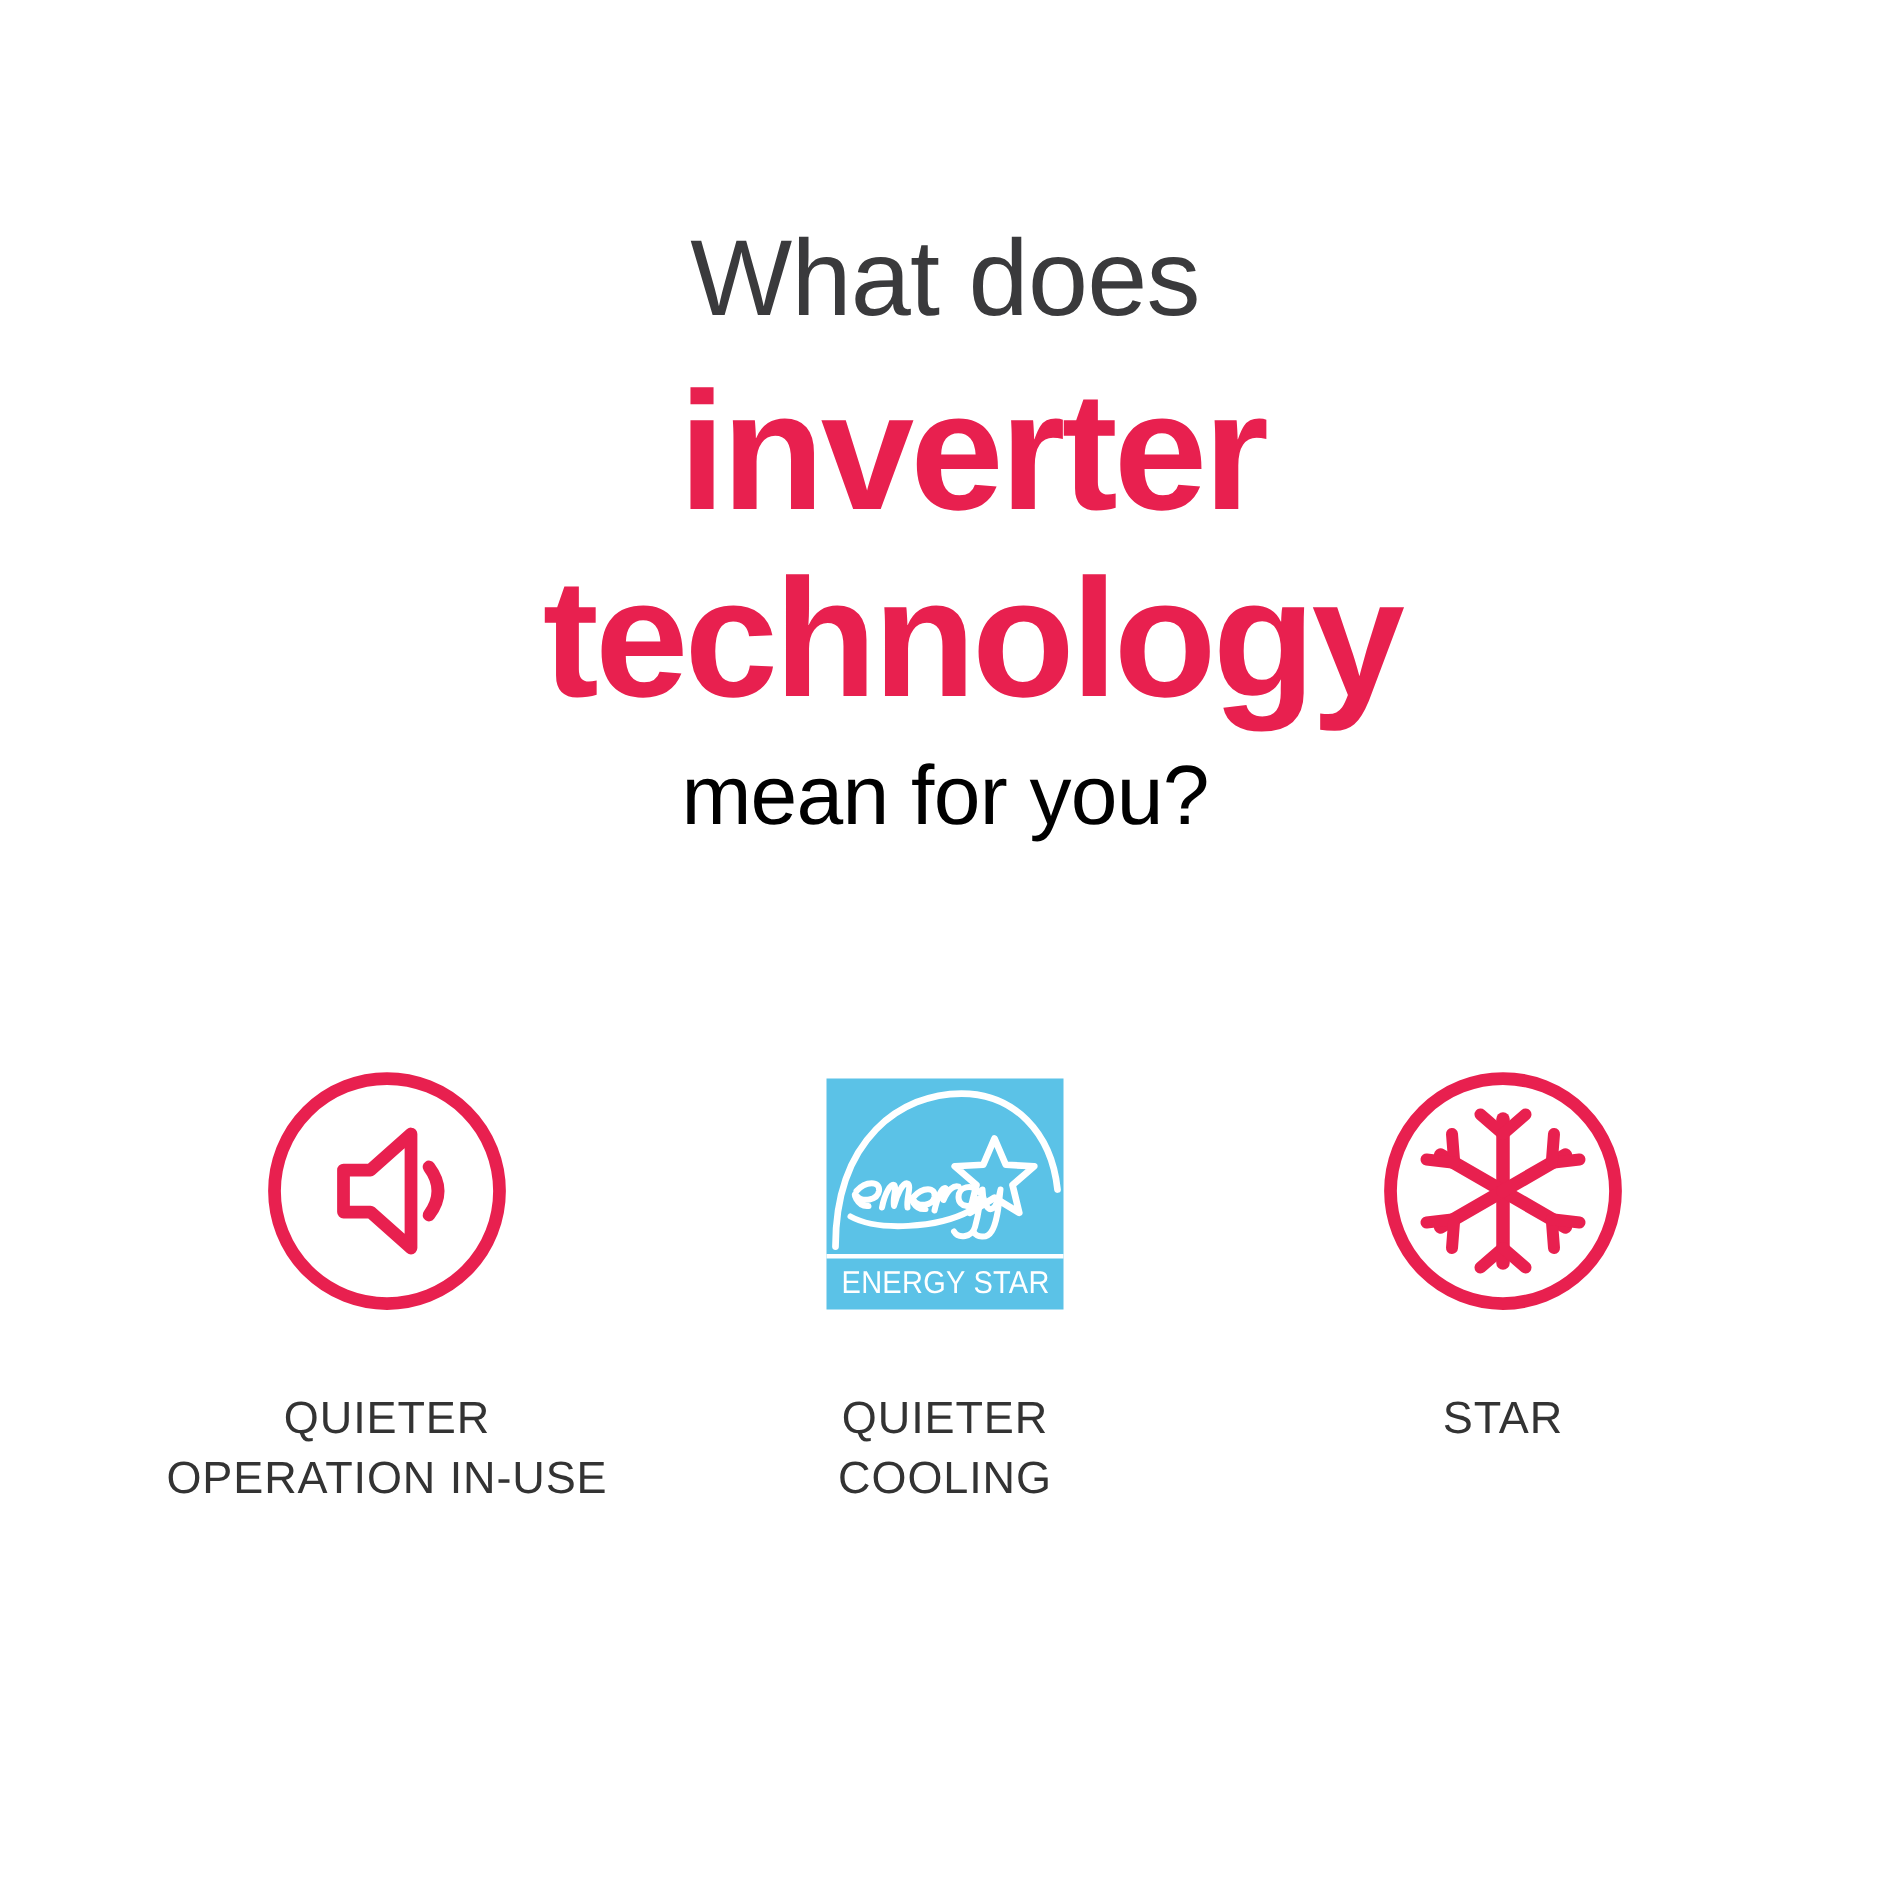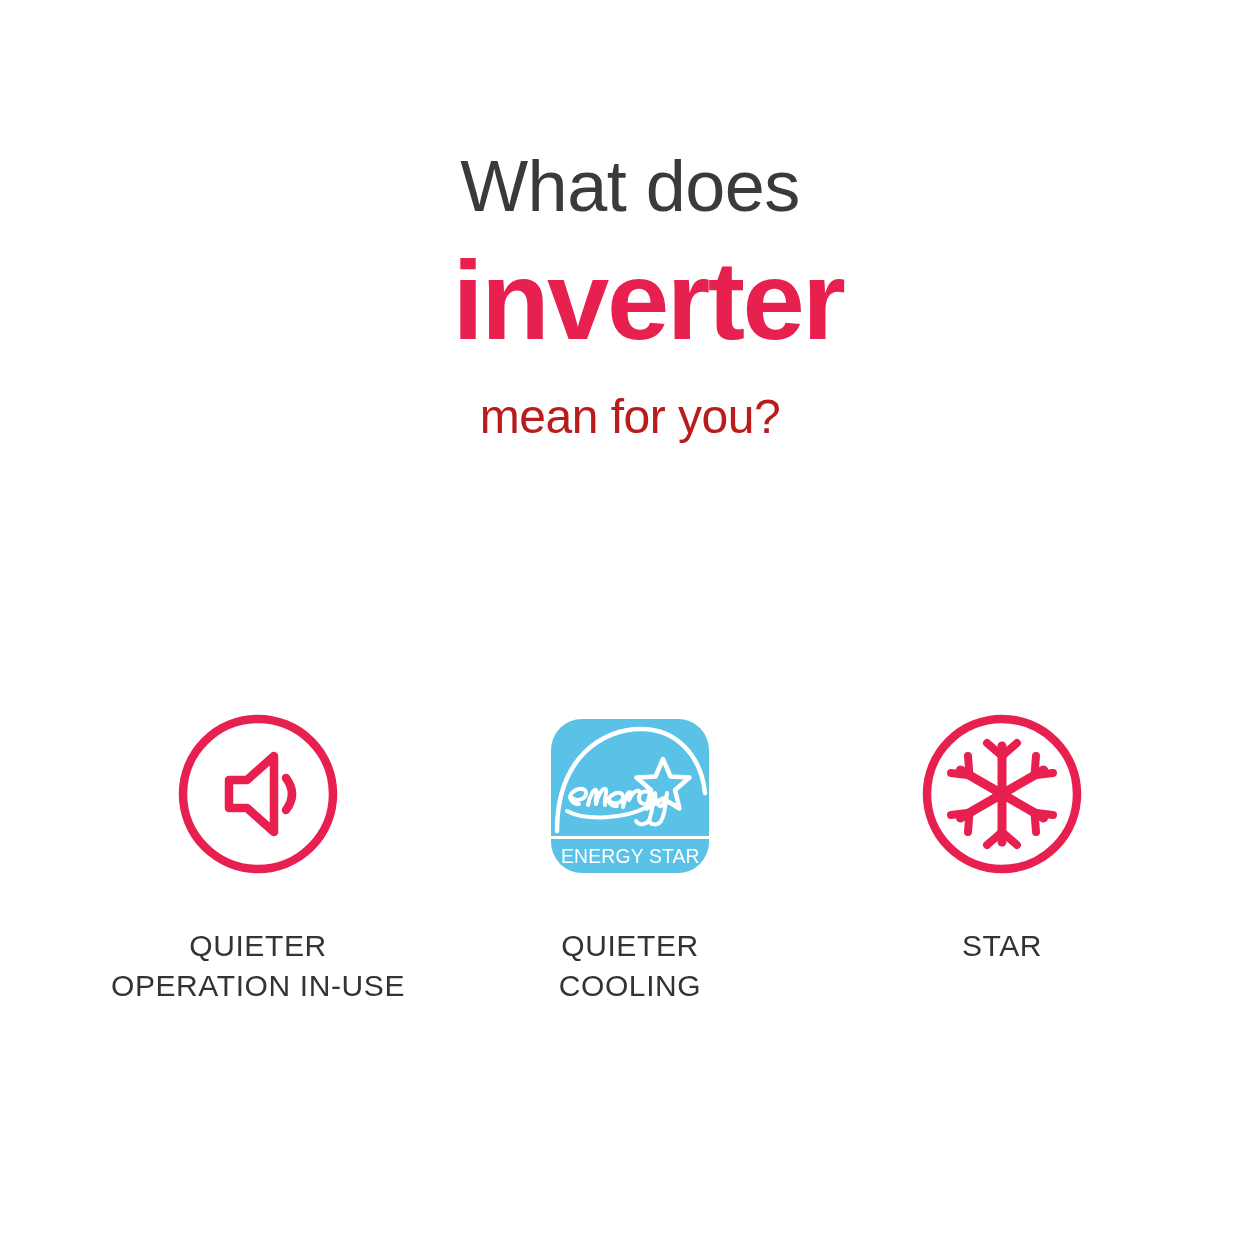--- a/index.html
+++ b/index.html
@@ -55,26 +55,26 @@
     letter-spacing: -2.5px;
     line-height: 1.12;
     padding-left: 36px;
   }
 
   .line-bold.first {
     margin-top: 12px;
   }
 
   .line-thin-bottom {
-    font-size: 48px;
-    font-weight: 400;
-    color: #b91c1c;
+    font-size: 56px;
+    font-weight: 400;
+    color: #000000;
     letter-spacing: -0.5px;
     line-height: 1.1;
-    margin-top: 28px;
+    margin-top: 10px;
   }
 
   
   .features {
     position: absolute;
     top: 712px;
     left: 0;
     width: 1260px;
     display: flex;
     flex-direction: row;
@@ -112,21 +112,20 @@
   .feature-label .l2 { display: block; }
 
   
   .estar {
     width: 158px;
     height: 154px;
     background: #5bc2e7;
     display: flex;
     flex-direction: column;
     position: relative;
-    border-radius: 31px;
   }
   .estar-top {
     flex: 1 1 auto;
     position: relative;
     overflow: hidden;
   }
   .estar-divider {
     height: 3px;
     background: #ffffff;
     width: 100%;
@@ -152,20 +151,21 @@
   }
 </style>
 </head>
 <body>
 
 <div class="page">
 
   <div class="headline">
     <span class="headline-line line-thin-top">What does</span>
     <span class="headline-line line-bold first">inverter</span>
+    <span class="headline-line line-bold">technology</span>
     <span class="headline-line line-thin-bottom">mean for you?</span>
   </div>
 
   <div class="features">
 
     <div class="feature feature-1">
       <div class="icon-slot">
         <span>
           <svg width="168" height="168" viewBox="0 0 168 168" xmlns="http://www.w3.org/2000/svg">
             <circle cx="84" cy="84" r="75" fill="none" stroke="#e8204f" stroke-width="8.5"></circle>

